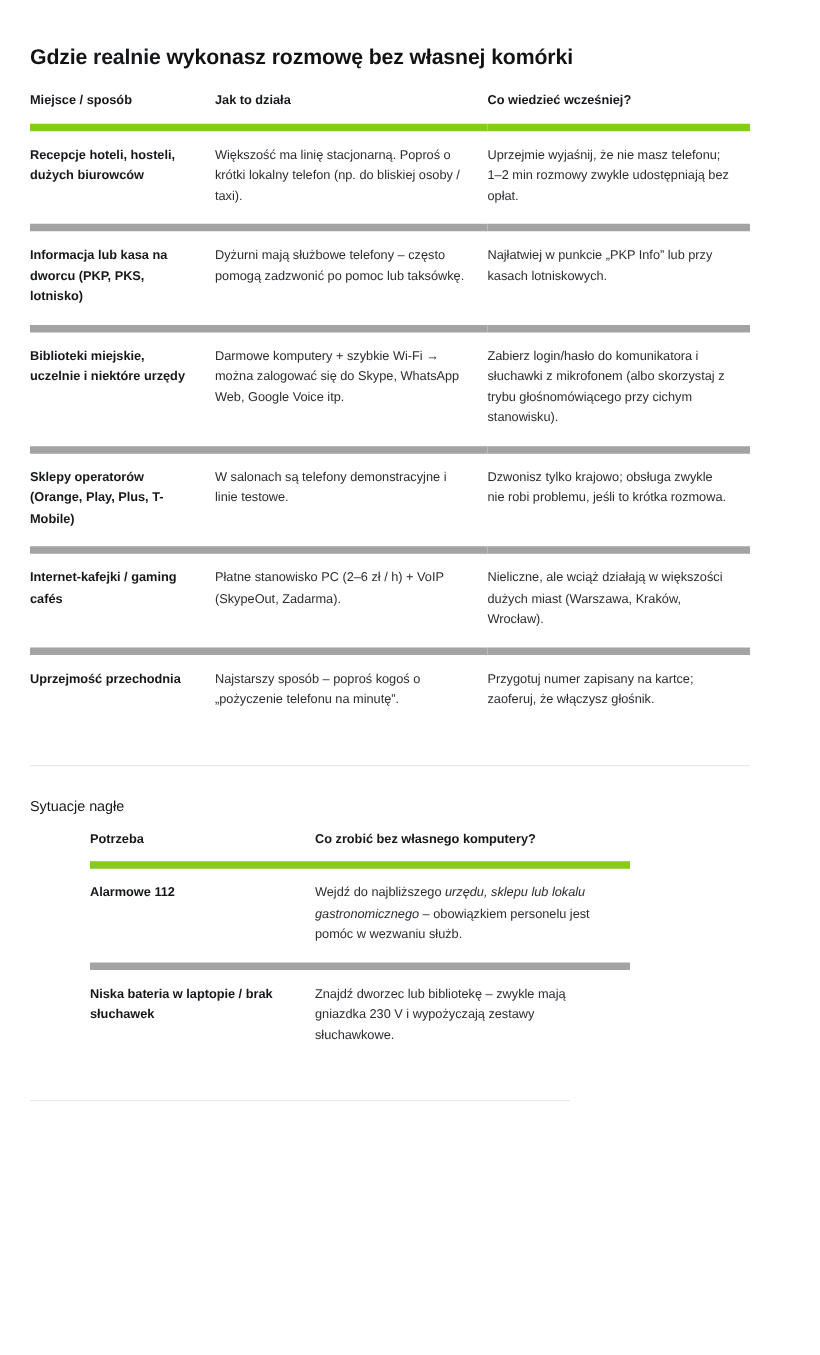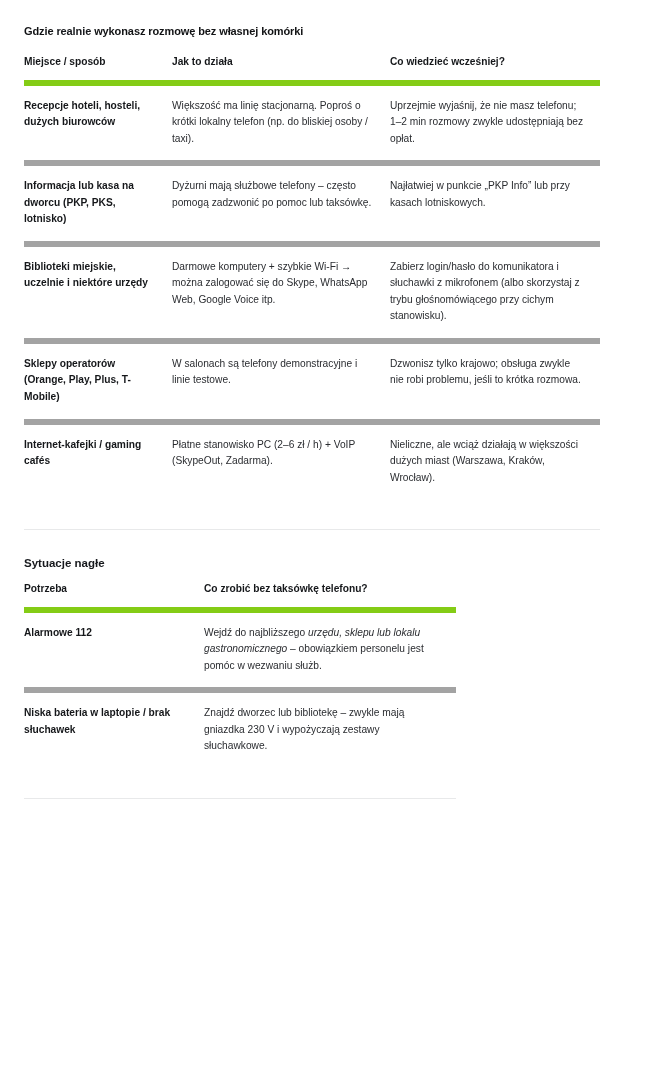--- a/index.html
+++ b/index.html
@@ -13,43 +13,43 @@
     color: #1f1f1f;
     -webkit-font-smoothing: antialiased;
   }
   .page {
     width: 656px;
     box-sizing: border-box;
     padding: 14px 24px 10px 24px;
   }
 
   h2.section-title {
-    font-size: 11px;
+    font-size: 17px;
     font-weight: bold;
     color: #111214;
-    margin: 10px 0 16px 0;
+    margin: 21px 0 16px 0;
     letter-spacing: -0.1px;
     line-height: 1.3;
   }
   h3.sub-title {
     font-size: 11.5px;
-    font-weight: bold;
+    font-weight: normal;
     color: #16181c;
     margin: 0 0 10px 0;
     line-height: 1.3;
   }
 
   table.grid {
     border-collapse: collapse;
     table-layout: fixed;
     font-size: 10.2px;
     line-height: 1.62;
   }
   table.t1 { width: 576px; }
-  table.t2 { width: 432px; }
+  table.t2 { width: 432px; margin-left: 48px; }
 
   table.grid th {
     text-align: left;
     font-weight: bold;
     font-size: 10.2px;
     color: #15171a;
     padding: 0 14px 9px 0;
     vertical-align: bottom;
     border-bottom: 6px solid #84cc16;
   }
@@ -123,36 +123,41 @@
       <tr>
         <td class="key">Sklepy operatorów (Orange, Play, Plus, T-Mobile)</td>
         <td>W salonach są telefony demonstracyjne i linie testowe.</td>
         <td>Dzwonisz tylko krajowo; obsługa zwykle nie robi problemu, jeśli to krótka rozmowa.</td>
       </tr>
       <tr>
         <td class="key">Internet-kafejki / gaming cafés</td>
         <td>Płatne stanowisko PC (2–6 zł / h) + VoIP (SkypeOut, Zadarma).</td>
         <td>Nieliczne, ale wciąż działają w większości dużych miast (Warszawa, Kraków, Wrocław).</td>
       </tr>
+      <tr>
+        <td class="key">Uprzejmość przechodnia</td>
+        <td>Najstarszy sposób – poproś kogoś o „pożyczenie telefonu na minutę”.</td>
+        <td>Przygotuj numer zapisany na kartce; zaoferuj, że włączysz głośnik.</td>
+      </tr>
     </tbody>
   </table>
 
   <hr class="sep">
 
   <h3 class="sub-title">Sytuacje nagłe</h3>
 
   <table class="grid t2">
     <colgroup>
         <col class="c1">
         <col class="c2">
       </colgroup>
     <thead>
       <tr>
         <th>Potrzeba</th>
-        <th>Co zrobić bez taksówkę telefonu?</th>
+        <th>Co zrobić bez własnego komputery?</th>
       </tr>
     </thead>
     <tbody>
       <tr>
         <td class="key">Alarmowe 112</td>
         <td><span>Wejdź do najbliższego </span><em class="it">urzędu, sklepu lub lokalu gastronomicznego</em><span> – obowiązkiem personelu jest pomóc w wezwaniu służb.</span></td>
       </tr>
       <tr>
         <td class="key">Niska bateria w laptopie / brak słuchawek</td>
         <td>Znajdź dworzec lub bibliotekę – zwykle mają gniazdka 230 V i wypożyczają zestawy słuchawkowe.</td>

